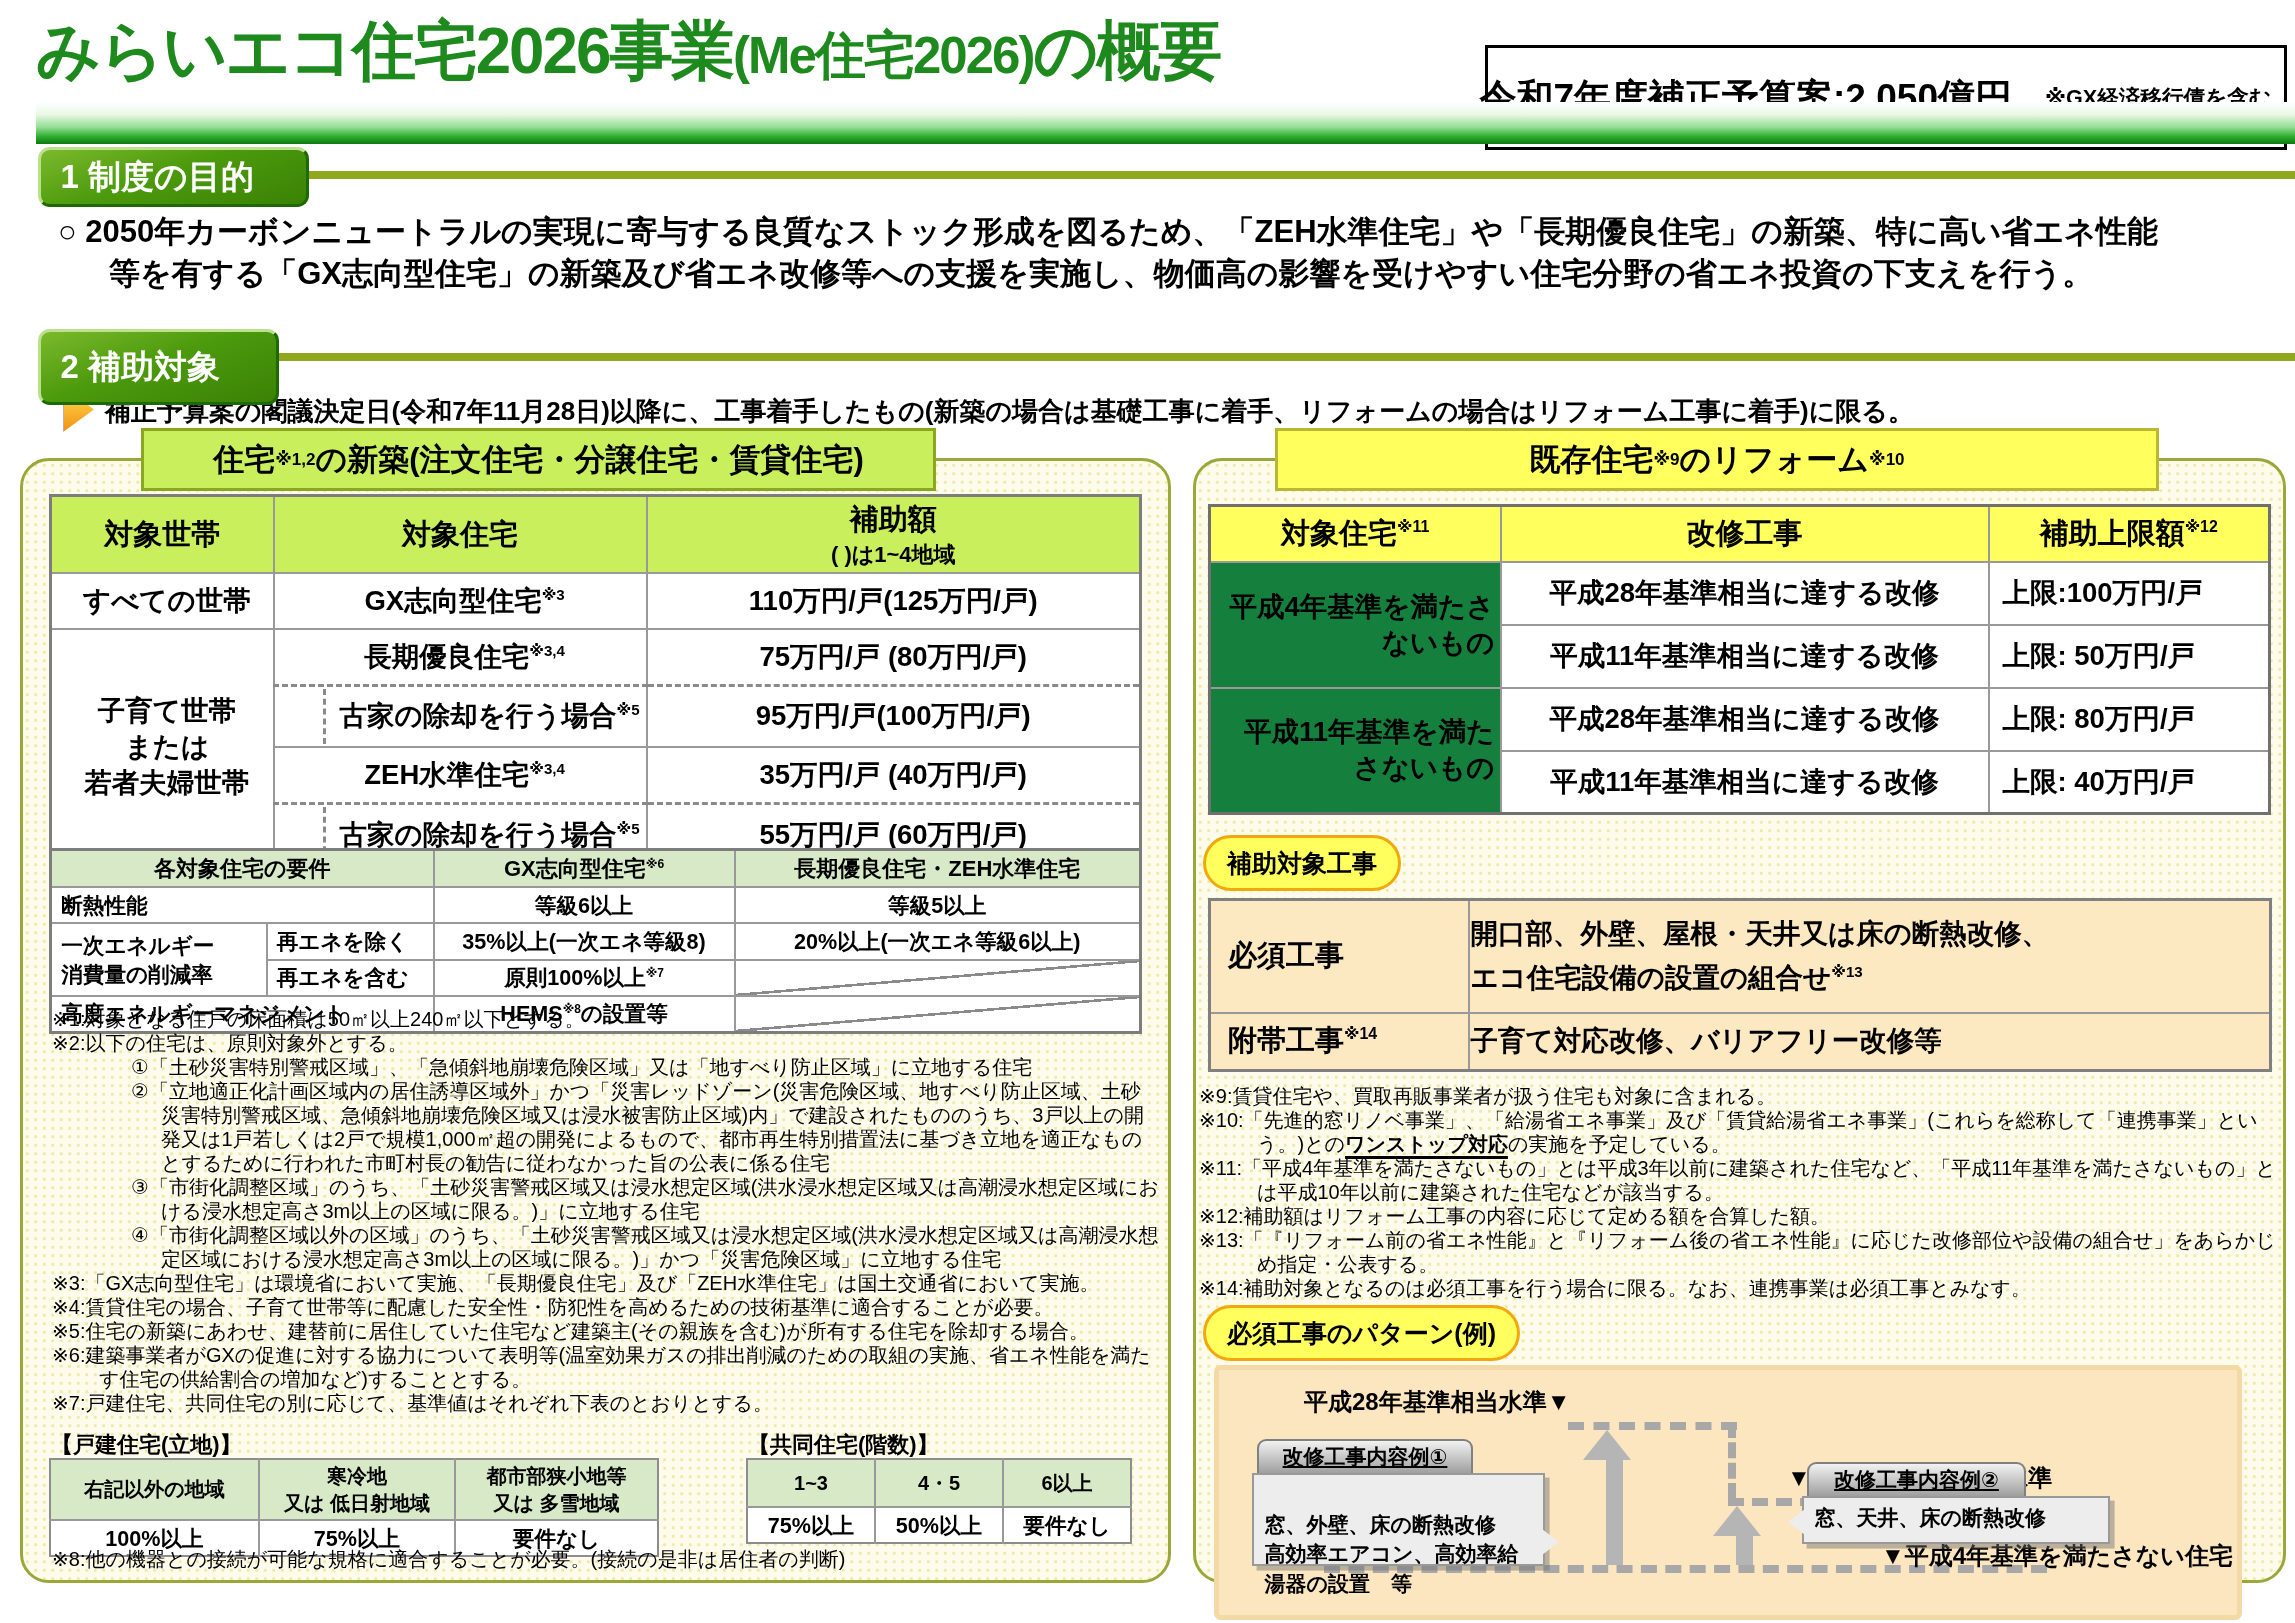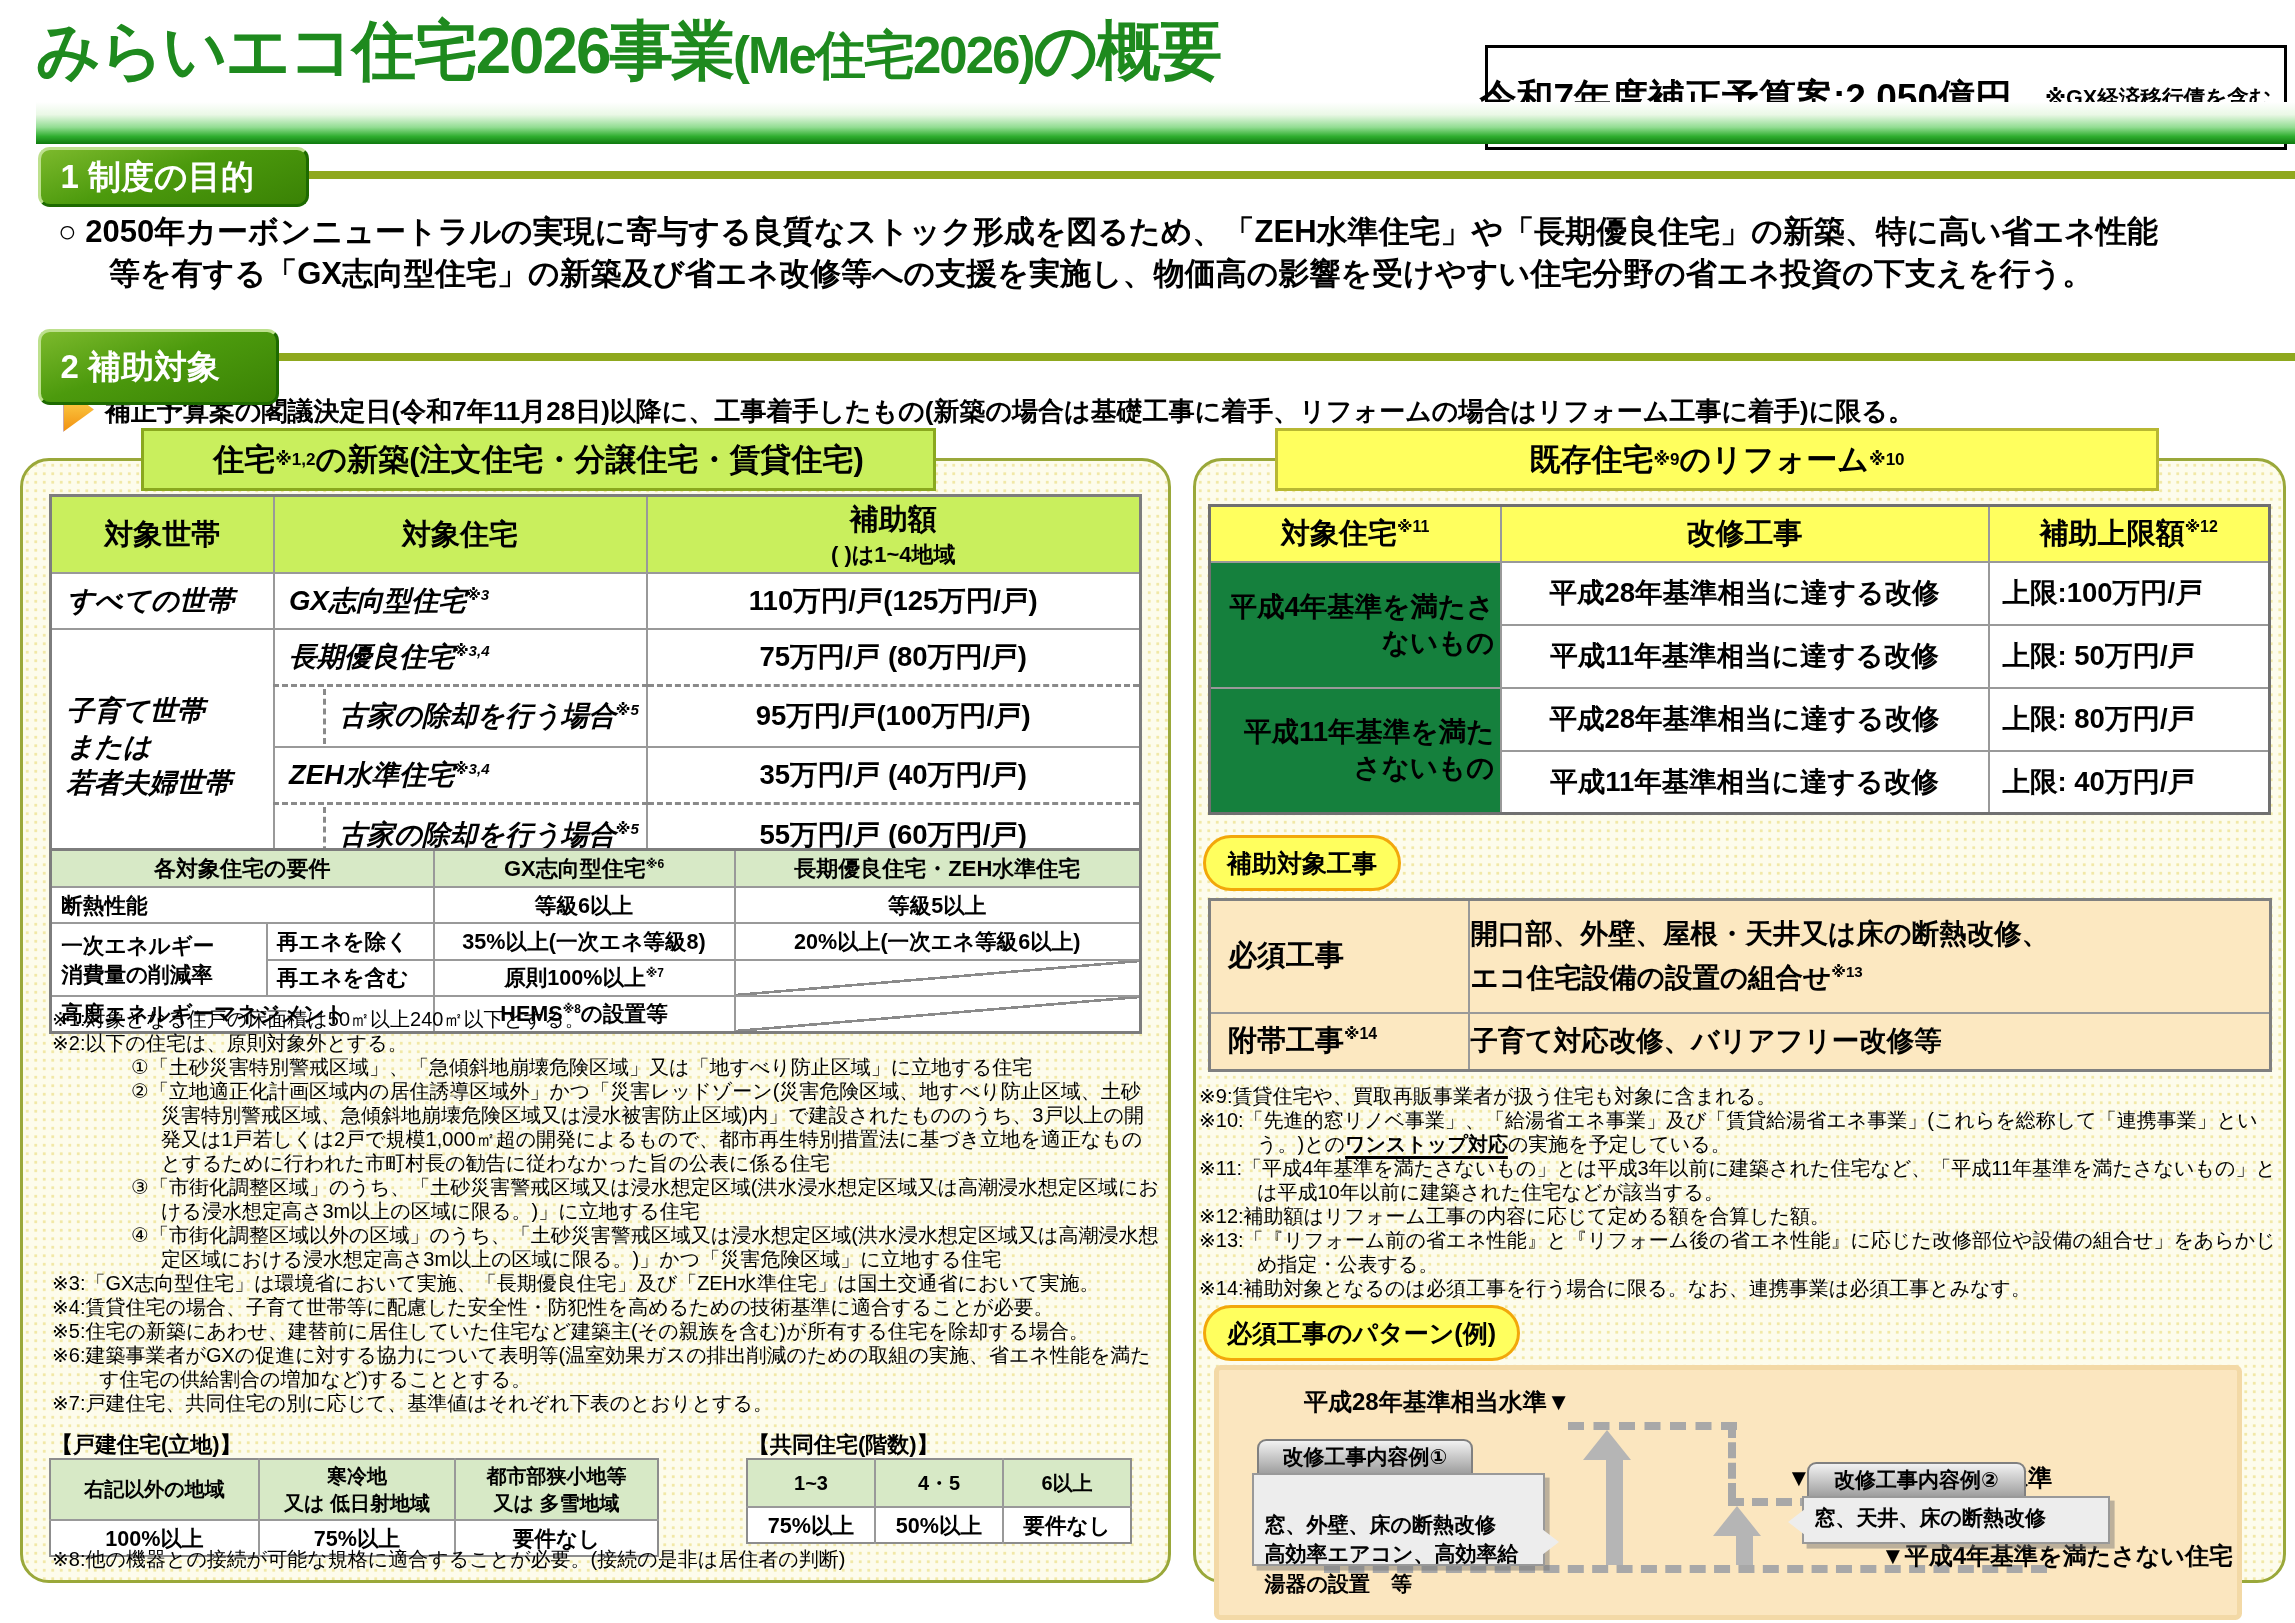--- a/index.html
+++ b/index.html
@@ -57,21 +57,21 @@
   .tbl th, .tbl td { border-left:2px solid #999; border-top:2px solid #999; box-sizing:border-box;
                      vertical-align:middle; text-align:center; padding:2.6px 5.2px; }
   .tbl th:first-child, .tbl td.c1 { border-left:none; }
   .tbl tr:first-child th { border-top:none; }
 
   
   #nb-table { left:49px; top:494px; width:1090px; font-size:27.5px; font-weight:bold; }
   #nb-table th { background:#c9ef5d; font-size:29px; height:67px; }
   #nb-table .hh-sub { font-size:22px; display:block; }
   #nb-table td { height:56px; }
-  #nb-table td.house, #nb-table td.household { text-align:left; padding-left:14.4px;font-style:italic; }
+  #nb-table td.house, #nb-table td.household { text-align:center; padding-left:14.4px; }
   #nb-table td.dashed-top { border-top:3.3px dashed #8a8a8a; }
   #nb-table .inset { margin-left:34px; border-left:3.3px dashed #8a8a8a; padding:9.2px 0 9.2px 13px; }
 
   
   #req-table { left:49px; top:848px; width:1090px; font-size:21.6px; font-weight:bold; }
   #req-table th { background:#d7e9c6; font-size:22px; height:31px; }
   #req-table td { height:30px; }
   #req-table td.lbl { text-align:left; padding-left:9.2px; }
   #req-table td.diag {
      background-image:linear-gradient(to bottom right, transparent calc(50% - 1.3px), #8a8a8a calc(50% - 1.3px),
@@ -121,21 +121,21 @@
              border:5.2px solid #f3d9a6; border-radius:6.5px; box-sizing:border-box; }
   #diagram .abs { position:absolute; }
   .lvl { font-size:24px; font-weight:bold; white-space:nowrap; }
   .dash-h { border-top:8.5px dashed #a8a8a8; height:0; }
   .dash-v { border-left:8.5px dashed #a8a8a8; width:0; }
   .shaft { background:#b5b5b5; width:17px; }
   .ahead { width:0; height:0; border-left:24px solid transparent; border-right:24px solid transparent;
            border-bottom:30px solid #b5b5b5; }
   .callout-tab { background:linear-gradient(#f2f2f2,#9f9f9f); border:2px solid #808080; border-bottom:none;
                  border-radius:9.2px 9.2px 0 0; font-size:21px; font-weight:bold; display:flex; align-items:center;
-                 justify-content:center; box-sizing:border-box; z-index:2; }
+                 justify-content:center; box-sizing:border-box; z-index:2;text-decoration:underline; }
   .callout-body { background:#ededed; border:2px solid #999; box-shadow:4.6px 4.6px 0 rgba(110,110,110,.45);
                   font-size:21px; font-weight:bold; line-height:29.5px; padding:5.2px 10.5px; box-sizing:border-box; z-index:2; }
   .notch-r { position:absolute; right:-16.4px; top:54px; width:0; height:0; border-top:13px solid transparent;
              border-bottom:13px solid transparent; border-left:17px solid #ededed; }
   .notch-l { position:absolute; left:-16.4px; top:10.5px; width:0; height:0; border-top:13px solid transparent;
              border-bottom:13px solid transparent; border-right:17px solid #ededed; }
 </style>
 </head>
 <body>
 

